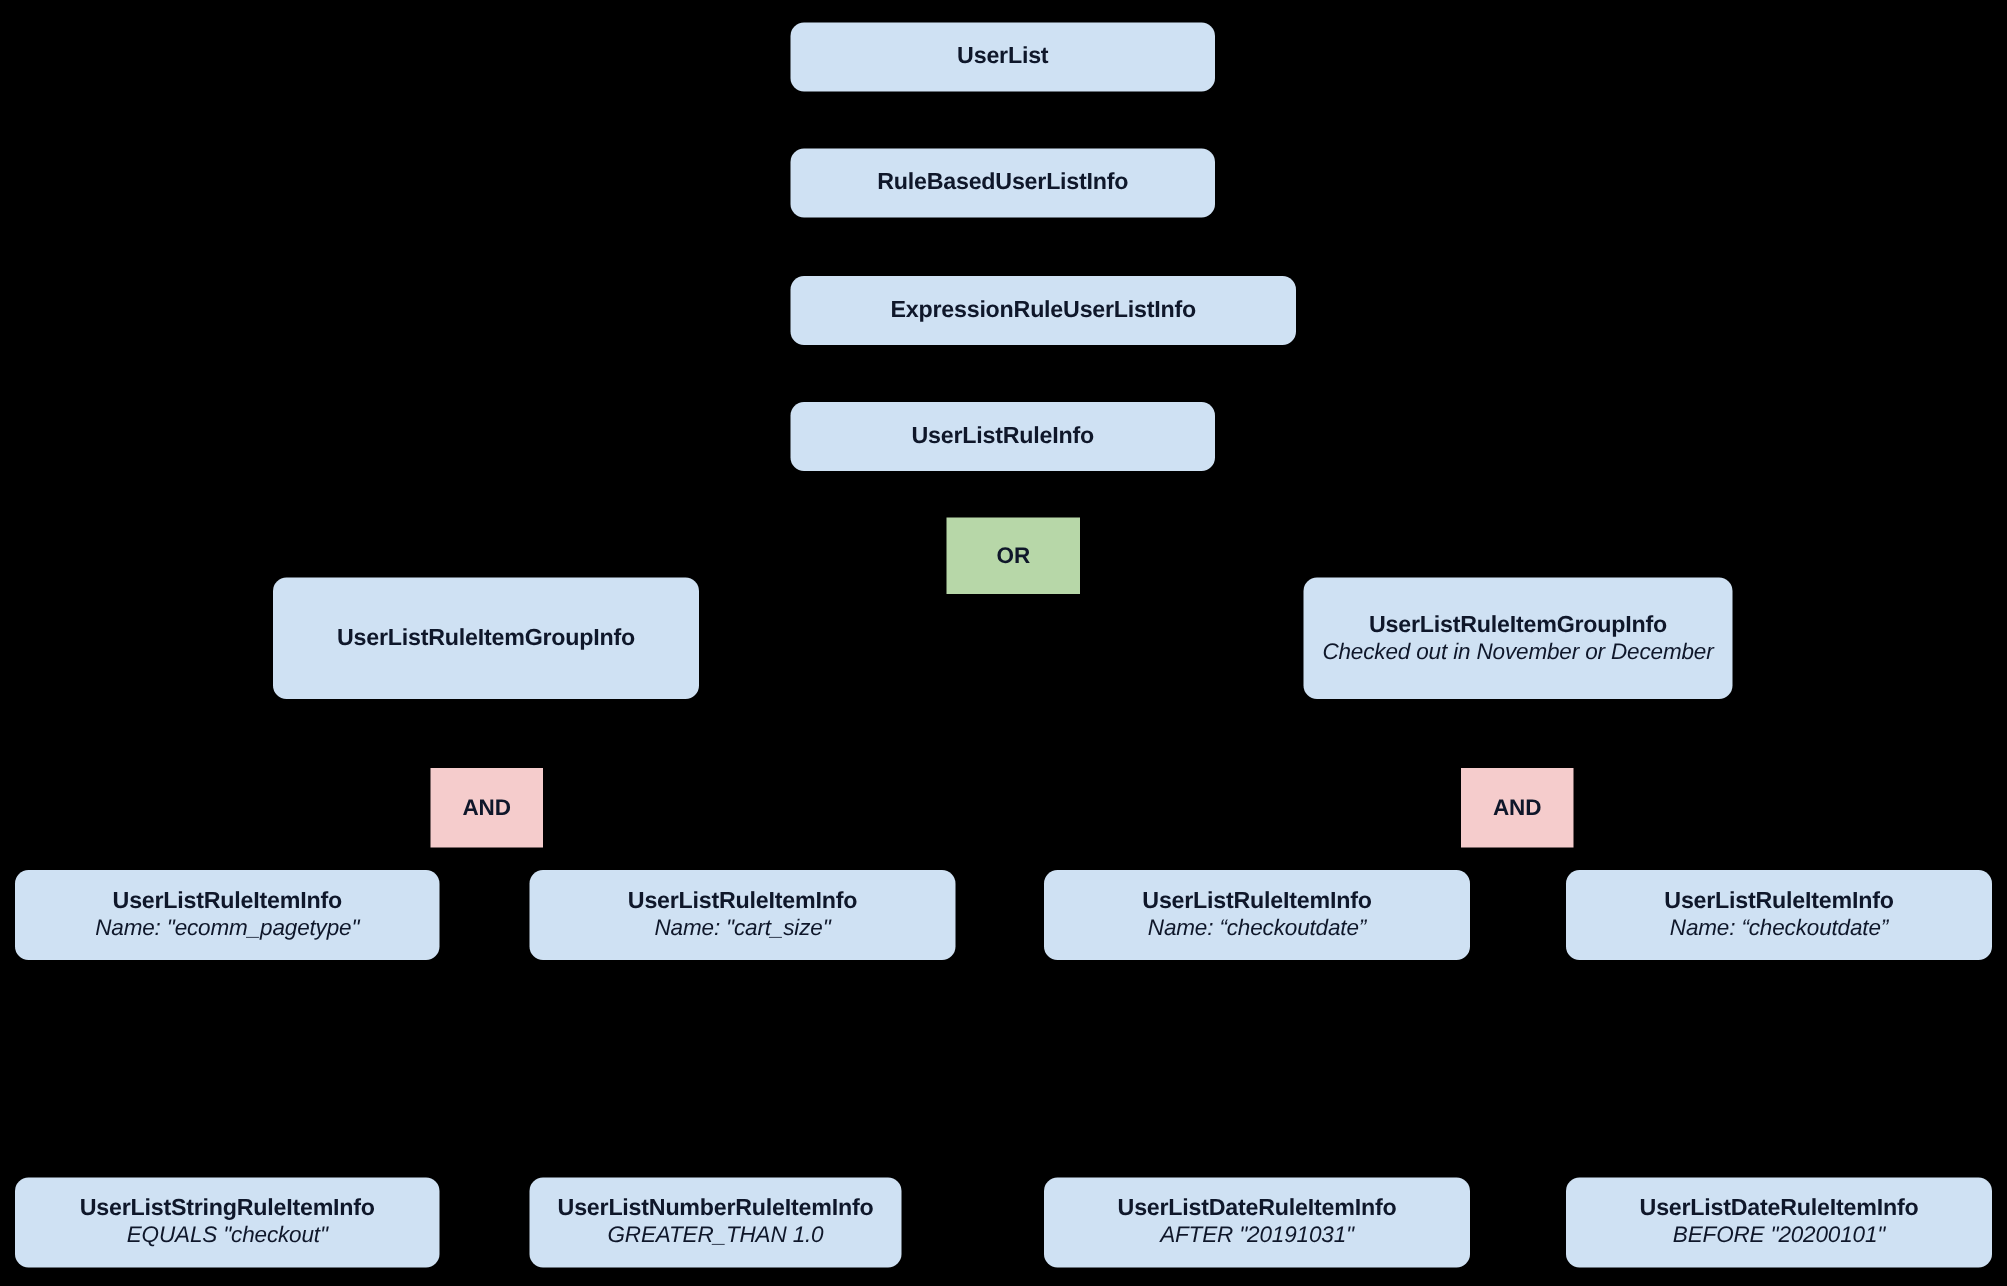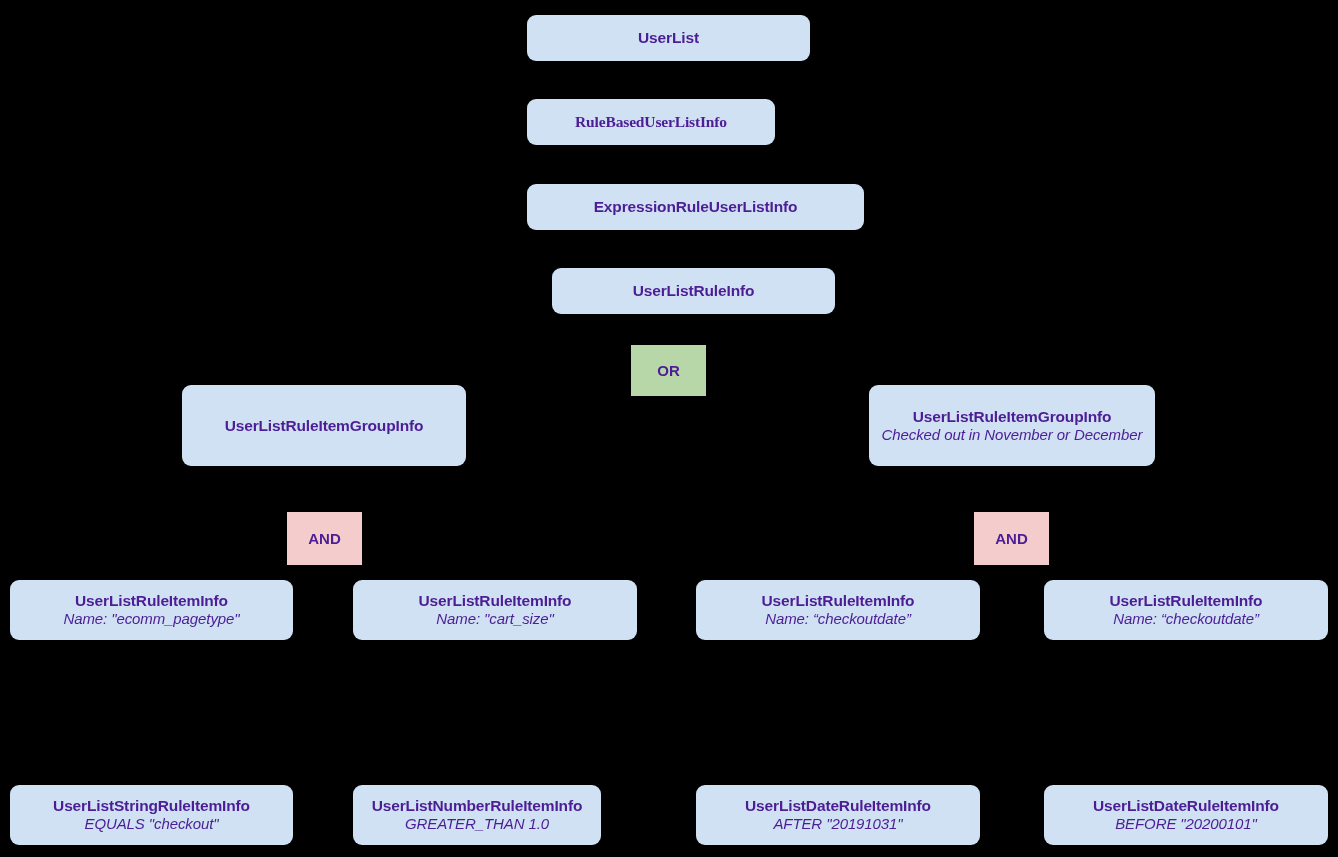--- a/index.html
+++ b/index.html
@@ -28,21 +28,21 @@
   }
   .node {
     position: absolute;
     box-sizing: border-box;
     display: flex;
     flex-direction: column;
     align-items: center;
     justify-content: center;
     text-align: center;
     line-height: 1.16;
-    color: #4c1d95;
+    color: #0f172a;
   }
   .node.entity {
     background: #cfe1f3;
     border-radius: 9px;
     padding: 4px 8px;
   }
   .node.op {
     background: #b7d7a8;
     border-radius: 0;
   }
@@ -84,30 +84,30 @@
       <path d="M1012,466 C1012,523 1186,523 1186,580" fill="none" stroke="#000000" stroke-width="2"></path>
       <path d="M151.5,640 C151.5,712.5 151.5,712.5 151.5,785" fill="none" stroke="#000000" stroke-width="2"></path>
       <path d="M495,640 C495,712.5 495,712.5 495,785" fill="none" stroke="#000000" stroke-width="2"></path>
       <path d="M838,640 C838,712.5 838,712.5 838,785" fill="none" stroke="#000000" stroke-width="2"></path>
       <path d="M1186,640 C1186,712.5 1186,712.5 1186,785" fill="none" stroke="#000000" stroke-width="2"></path>
     </svg>
   <div id="nodes-layer">
       <div class="node entity" style="left: 527px; top: 15px; width: 283px; height: 46px;">
         <div class="title">UserList</div>
       </div>
-      <div class="node entity" style="left: 527px; top: 99px; width: 248px; height: 46px; font-family: Liberation Serif, serif;">
+      <div class="node entity" style="left: 527px; top: 99px; width: 283px; height: 46px;">
         <div class="title">RuleBasedUserListInfo</div>
       </div>
       <div class="node entity" style="left: 527px; top: 184px; width: 337px; height: 46px;">
         <div class="title">ExpressionRuleUserListInfo</div>
       </div>
-      <div class="node entity" style="left: 552px; top: 268px; width: 283px; height: 46px;">
+      <div class="node entity" style="left: 527px; top: 268px; width: 283px; height: 46px;">
         <div class="title">UserListRuleInfo</div>
       </div>
-      <div class="node op" style="left: 631px; top: 345px; width: 75px; height: 51px;">
+      <div class="node op" style="left: 631px; top: 345px; width: 89px; height: 51px;">
         <div class="op-label">OR</div>
       </div>
       <div class="node entity" style="left: 182px; top: 385px; width: 284px; height: 81px;">
         <div class="title">UserListRuleItemGroupInfo</div>
       </div>
       <div class="node entity" style="left: 869px; top: 385px; width: 286px; height: 81px;">
         <div class="title">UserListRuleItemGroupInfo</div>
         <div class="sub wrap">Checked out in November or December</div>
       </div>
       <div class="node op and" style="left: 287px; top: 512px; width: 75px; height: 53px;">

